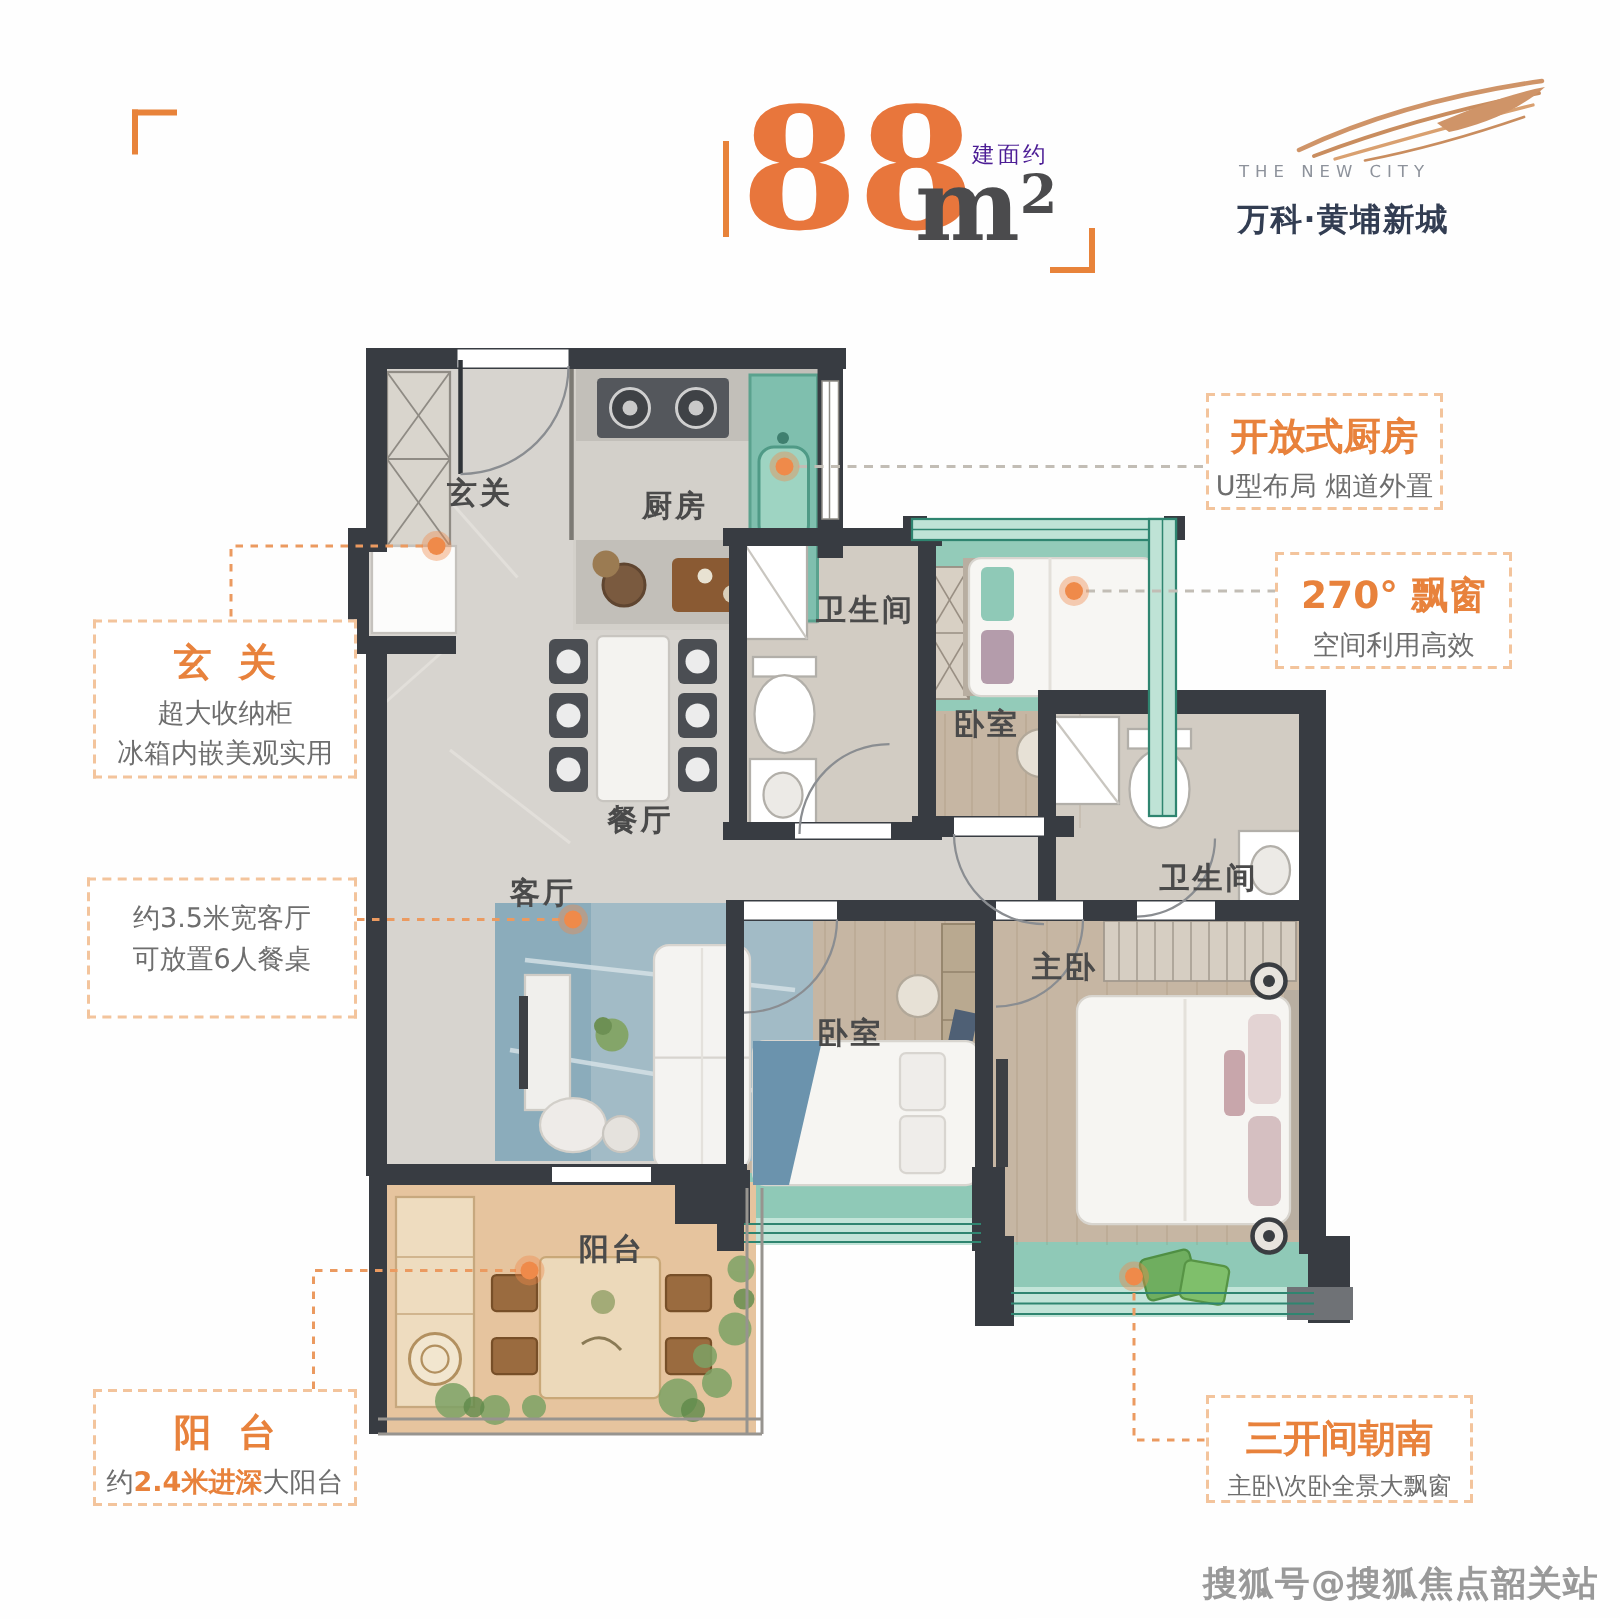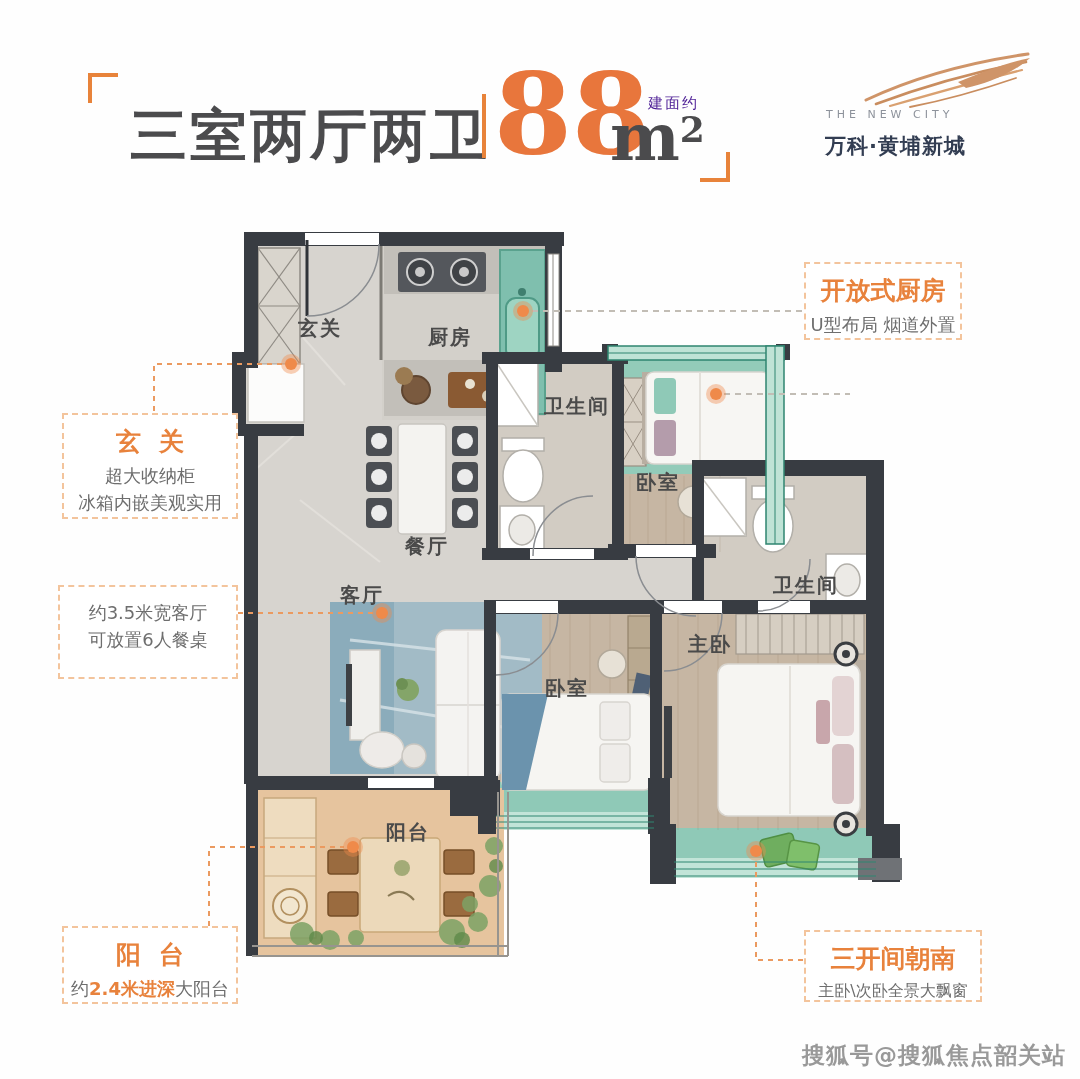--- a/index.html
+++ b/index.html
@@ -389,21 +389,20 @@
           <circle cx="523" cy="311" r="6"></circle>
         <circle cx="716" cy="394" r="10" opacity="0.4"></circle>
           <circle cx="716" cy="394" r="6"></circle>
         <circle cx="756" cy="851" r="10" opacity="0.4"></circle>
           <circle cx="756" cy="851" r="6"></circle>
       </g>
     </g>
   </svg>
 
   <div class="abs bracket-tl"></div>
-  <div class="abs main-title">三室两厅两卫</div>
   <div class="abs title-divider"></div>
   <div class="abs area-number">88</div>
   <div class="abs area-note">建面约</div>
   <div class="abs area-unit"><span>m</span><sup>2</sup></div>
   <div class="abs bracket-br"></div>
 
   <svg class="abs" style="left:862px;top:48px;" width="170" height="62" viewBox="0 0 170 62">
     <g fill="none" stroke-linecap="round">
       <path d="M4,52 C55,28 110,14 166,6" stroke="#cf9468" stroke-width="3"></path>
       <path d="M14,56 C62,38 112,24 164,14" stroke="#c98d5f" stroke-width="2.6"></path>
@@ -429,20 +428,24 @@
   <div class="abs callout" id="balcony-box">
     <div class="callout-title spread">阳台</div>
     <div class="callout-line"><span>约</span><span class="hl">2.4米进深</span><span>大阳台</span></div>
   </div>
 
   <div class="abs callout" id="kitchen-box">
     <div class="callout-title">开放式厨房</div>
     <div class="callout-line">U型布局  烟道外置</div>
   </div>
 
+  <div class="abs callout" id="bay-box">
+    <div class="callout-title">270° 飘窗</div>
+    <div class="callout-line">空间利用高效</div>
+  </div>
 
   <div class="abs callout" id="south-box">
     <div class="callout-title">三开间朝南</div>
     <div class="callout-line">主卧\次卧全景大飘窗</div>
   </div>
 
   <div class="abs watermark">搜狐号@搜狐焦点韶关站</div>
 
 </div>
 

